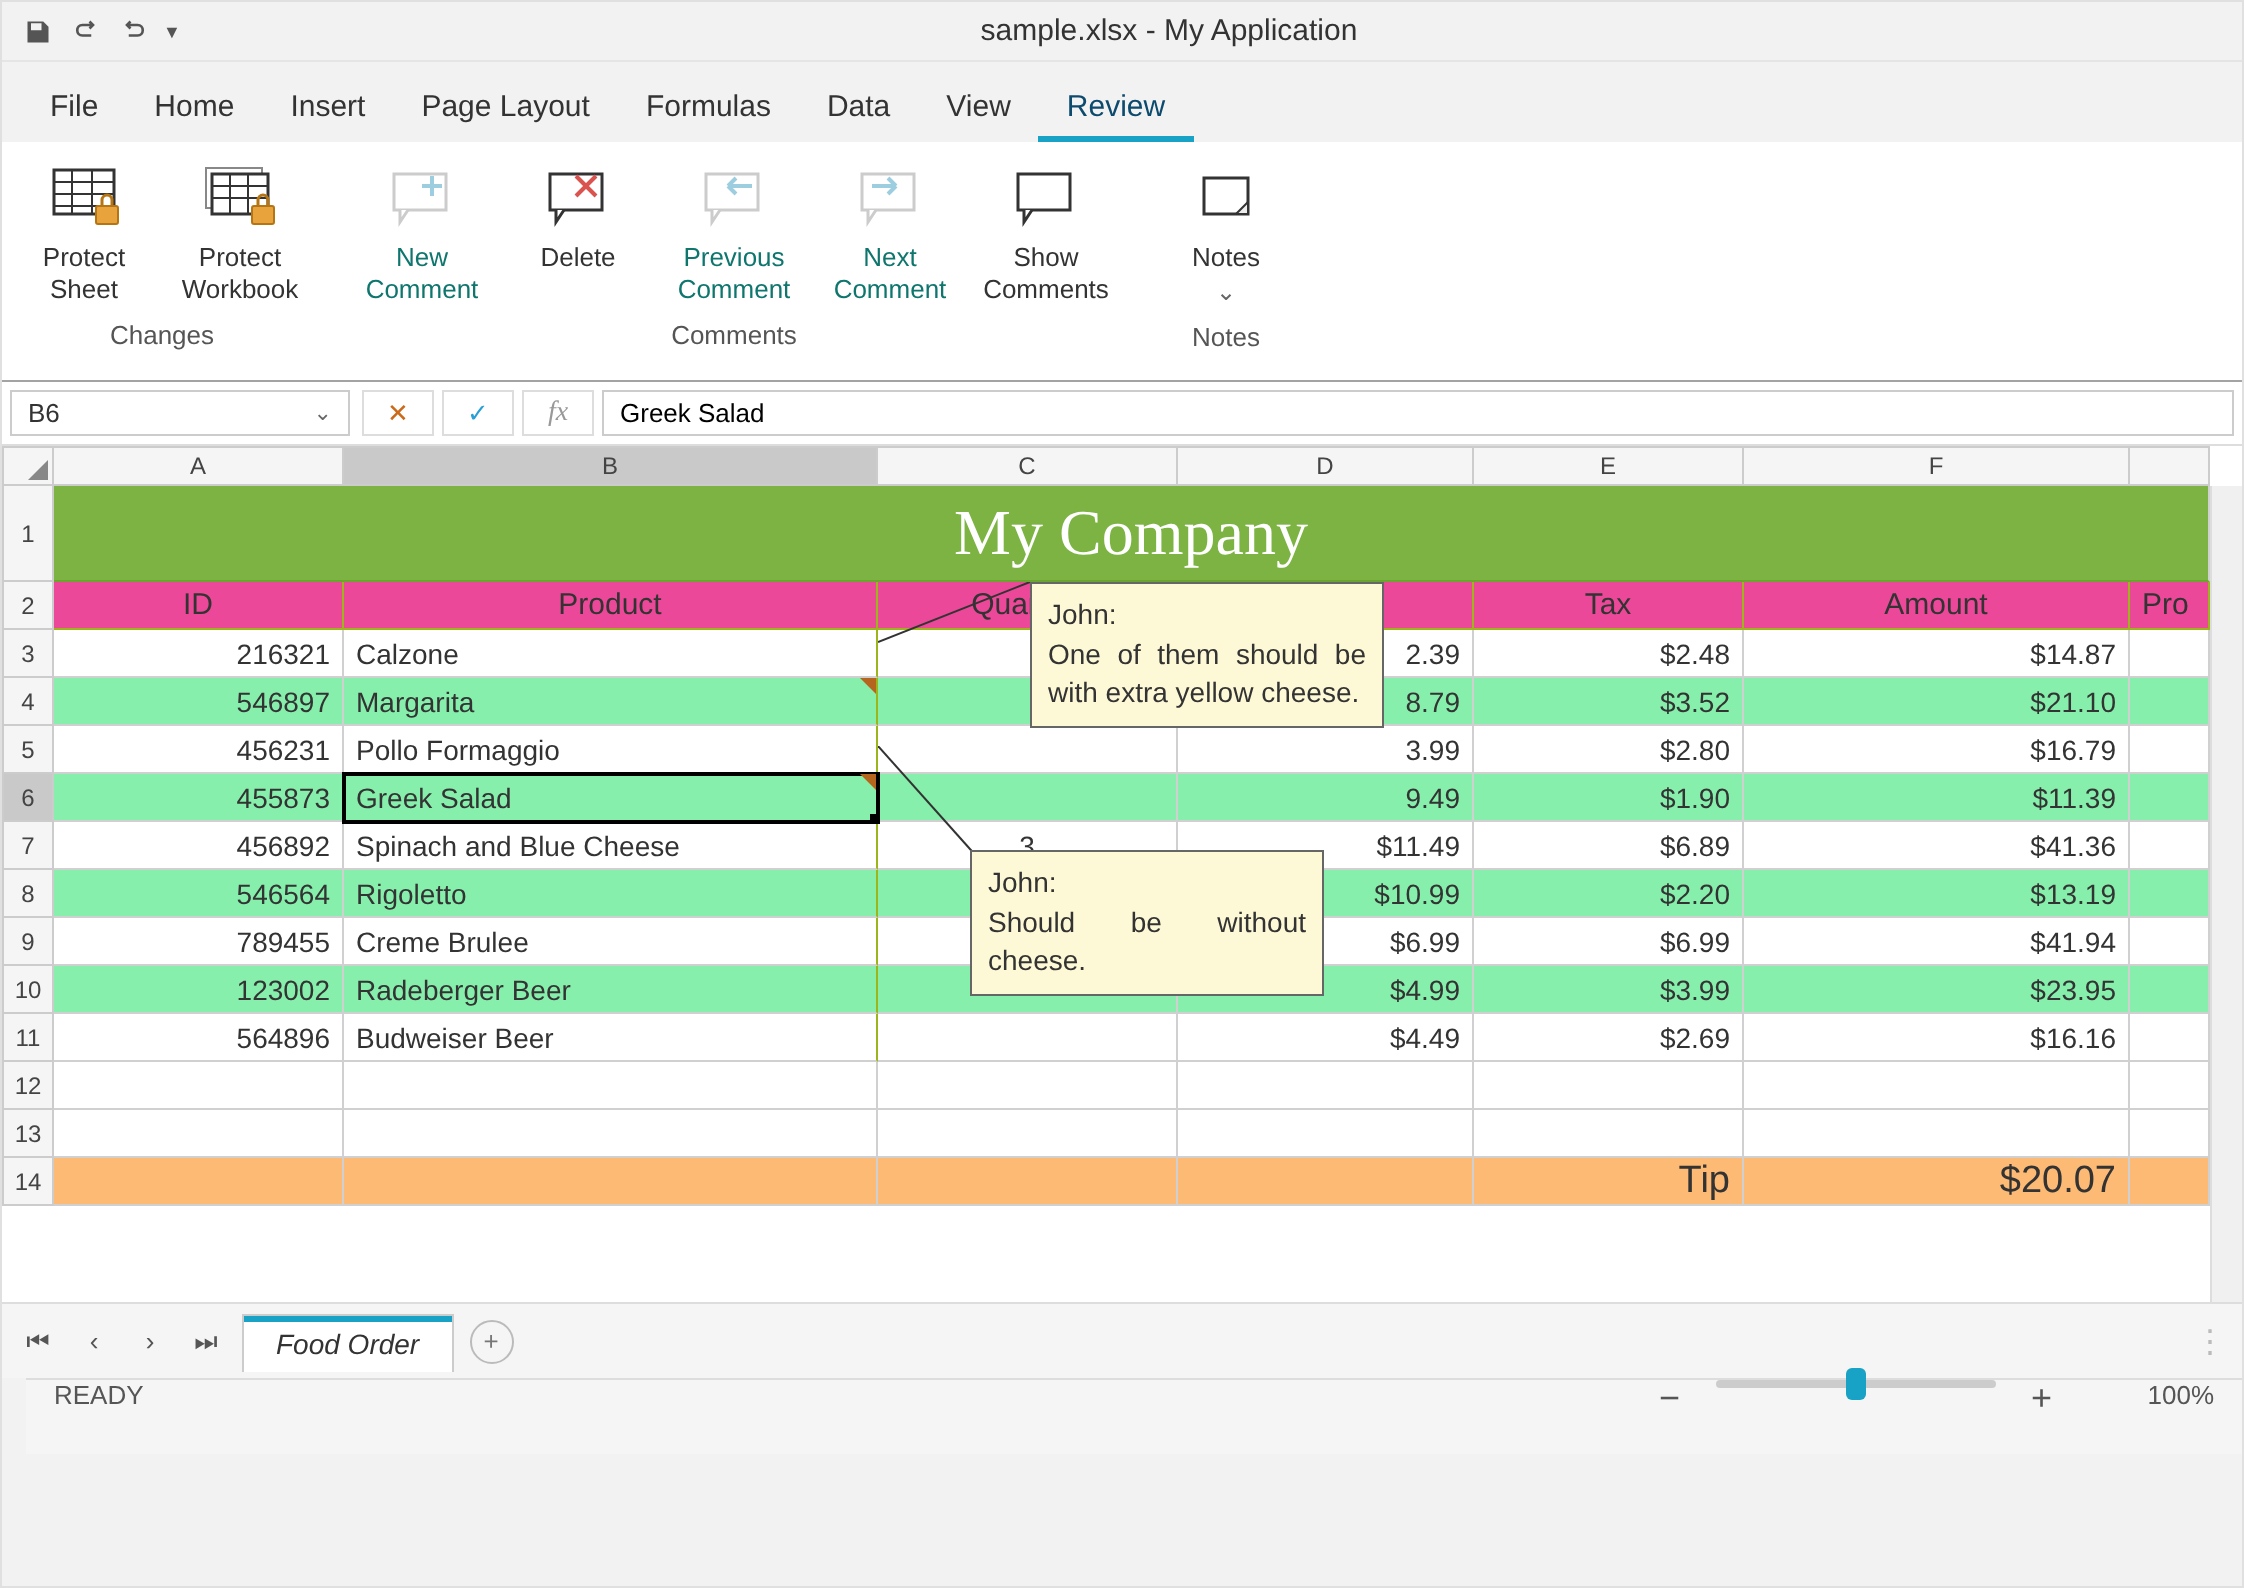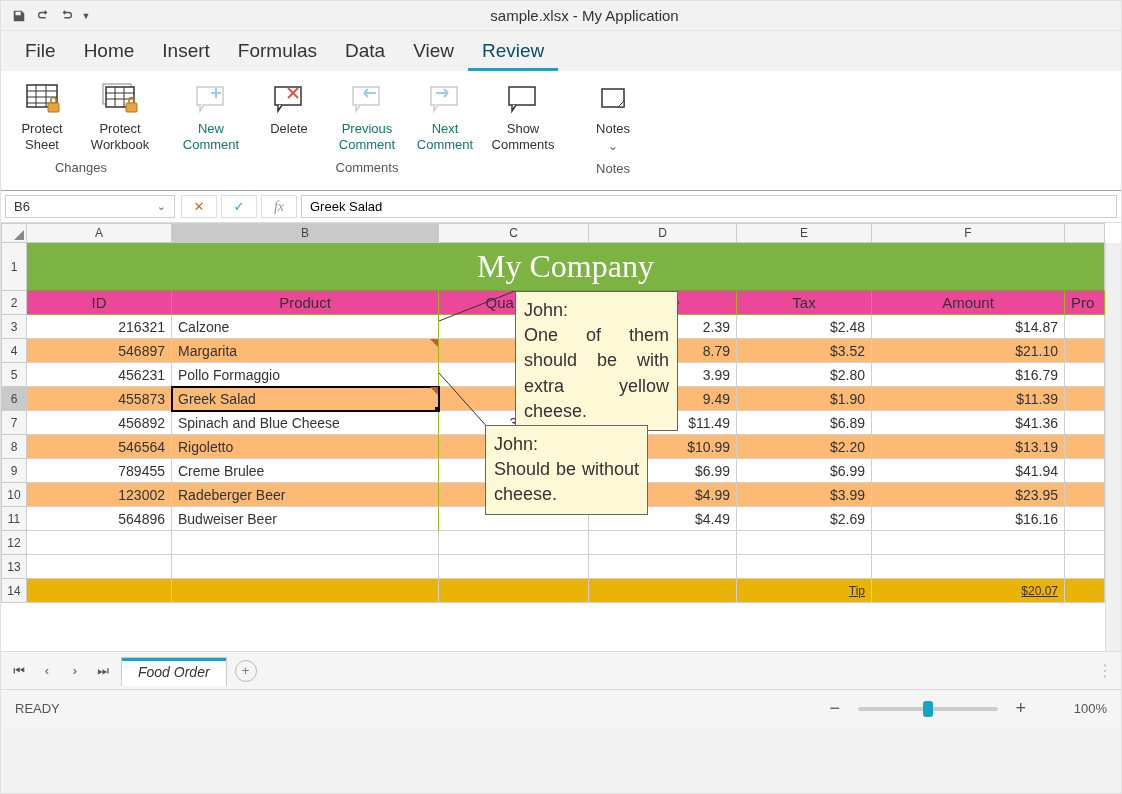--- a/index.html
+++ b/index.html
@@ -43,21 +43,21 @@
   
   .menubar {
     display: flex;
     align-items: flex-end;
     padding: 8px 10px 0 10px;
     background: #f2f2f2;
     height: 40px;
   }
   .menubar .tab {
     padding: 6px 14px;
-    font-size: 19px;
+    font-size: 15px;
     color: #333;
     cursor: pointer;
     border-bottom: 3px solid transparent;
   }
   .menubar .tab.active { border-bottom-color: #17a2c6; color: #0c4a6e; }
 
   
   .ribbon {
     display: flex;
     align-items: flex-start;
@@ -204,53 +204,53 @@
   .row-title .rowhead { height:48px; }
 
   .hdr-row .cell {
     background:#ec4899;
     font-size:15px;
     justify-content:center;
     border-right:1px solid #9bb51a;
     border-bottom:1px solid #9bb51a;
   }
 
-  .altrow .cell { background:#fdba74; }
+  .altrow .cell { background:#86efac; }
   .cell.colb { border-right:1px solid #9bb51a; }
 
   .cell .comment-mark {
     position:absolute; top:0; right:0;
     width:0;height:0;
     border-style:solid;
     border-width:0 8px 8px 0;
     border-color:transparent #b5651d transparent transparent;
   }
 
   .selected-cell {
     outline:2px solid #000;
     outline-offset:-1px;
     z-index:2;
   }
   .fill-handle {
     position:absolute; right:-3px; bottom:-3px;
     width:6px;height:6px;background:#000;
   }
 
-  .tip-row .cell { background:#eab308; font-size:12px;text-decoration:underline; }
+  .tip-row .cell { background:#fdba74; font-size:19px; }
   .tip-row .rowhead { }
 
   
   .comment-box {
     position:absolute;
     background:#fdf8d6;
     border:1px solid #666;
     padding:6px 8px;
-    font-size:18px;
+    font-size:14px;
     line-height:1.4;
-    width:163px;
+    width:177px;
     z-index:10;
     text-align:justify;
   }
   .comment-box .author { display:block; }
   .comment-connector {
     position:absolute;
     stroke:#333; fill:none;
     z-index:9;
   }
 
@@ -285,27 +285,28 @@
   }
   .addsheet {
     width:22px;height:22px;border:1px solid #bbb;border-radius:50%;
     display:flex;align-items:center;justify-content:center;color:#777;
   }
   .sheetbar .splitter { margin-left:auto; color:#bbb; font-size:16px; }
 
   
   .statusbar {
     height:38px;
-    display:flex;align-items:center;
+    display:flex;align-items:flex-start;
     padding:0 14px;
     font-size:13px;
     color:#555;
     border-top:1px solid #ddd;
     background:#f5f5f5;
     gap:14px;
+    margin-left:12px;
   }
   .statusbar .spacer { flex:1; }
   .zoom-btn { width:18px;height:18px;display:flex;align-items:center;justify-content:center;color:#555;font-size:18px;}
   .zoom-slider {
     position:relative; width:140px; height:4px; background:#ccc; border-radius:2px;
   }
   .zoom-slider .thumb {
     position:absolute; left:50%; top:-6px;
     width:10px;height:16px;background:#17a2c6;border-radius:3px;
     transform:translateX(-50%);
@@ -335,20 +336,21 @@
   <div class="qat-btn" style="width:14px">
       <span style="font-size:9px">▼</span>
     </div>
   <div class="qat-title">sample.xlsx - My Application</div>
 </div>
 
 <div class="menubar">
   <div class="tab">File</div>
   <div class="tab">Home</div>
   <div class="tab">Insert</div>
+  <div class="tab">Page Layout</div>
   <div class="tab">Formulas</div>
   <div class="tab">Data</div>
   <div class="tab">View</div>
   <div class="tab active">Review</div>
 </div>
 
 <div class="ribbon">
 
   <div class="ribbon-group" style="width:160px">
     <div class="buttons">

